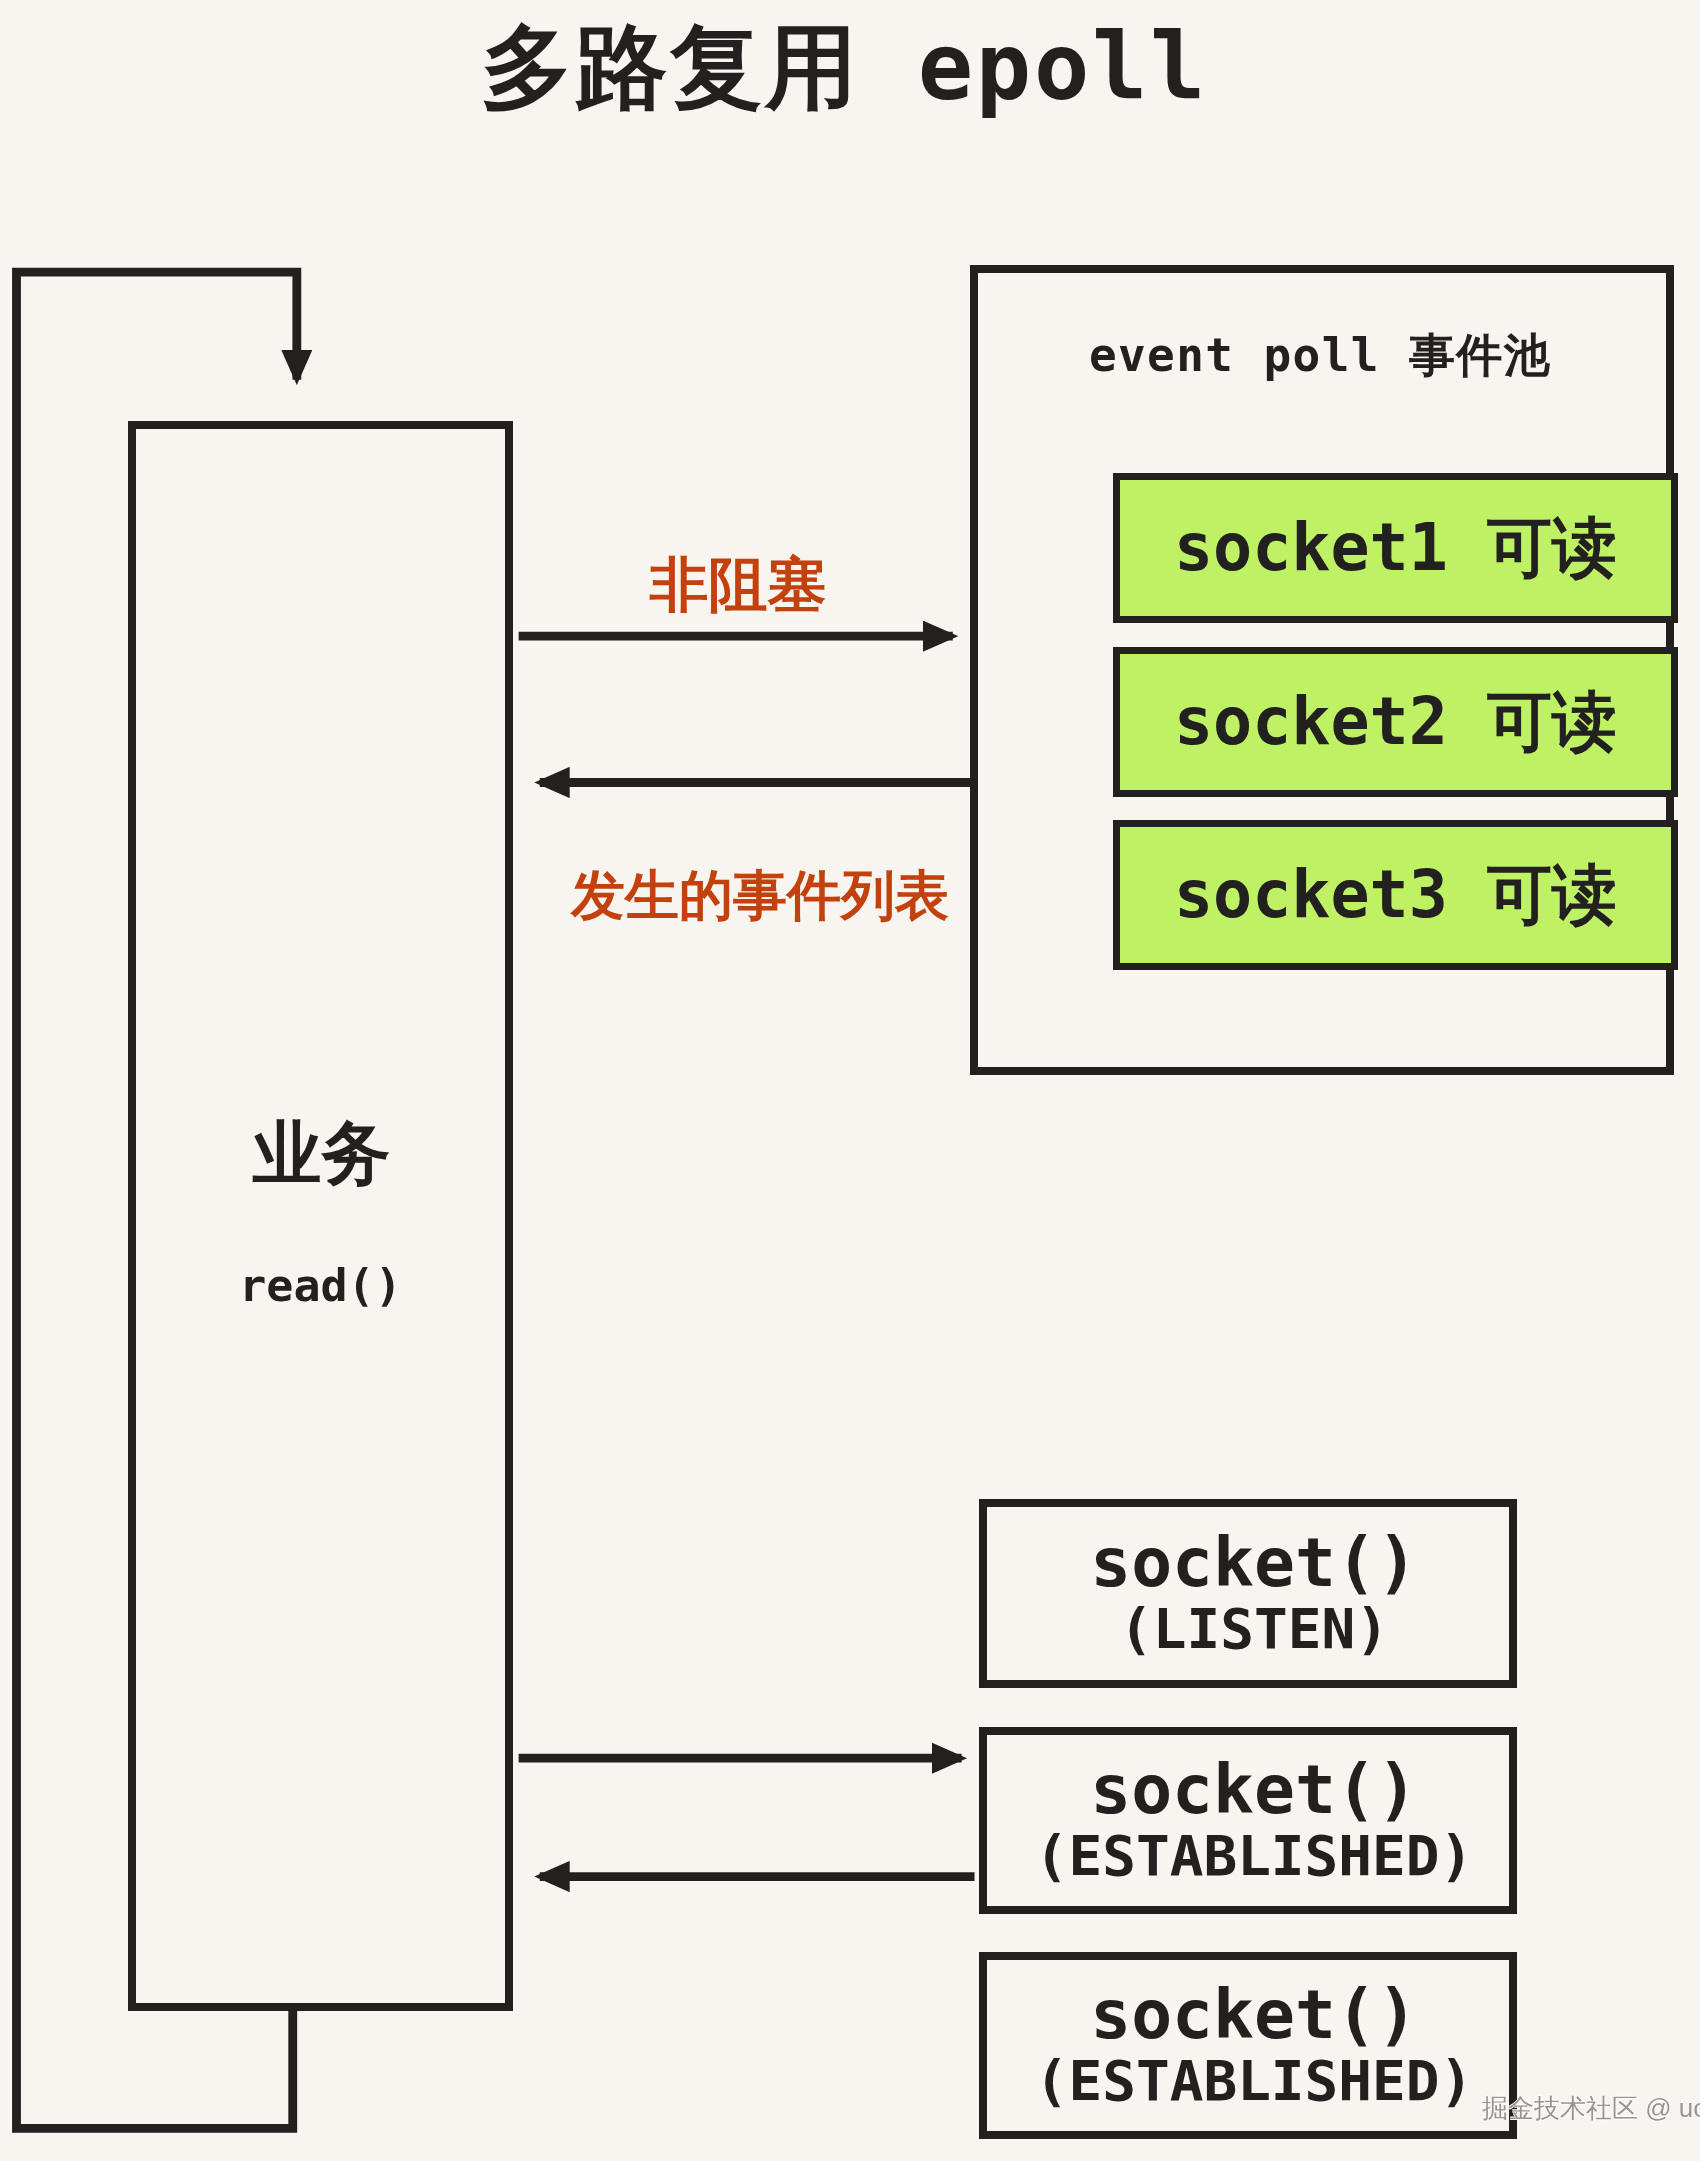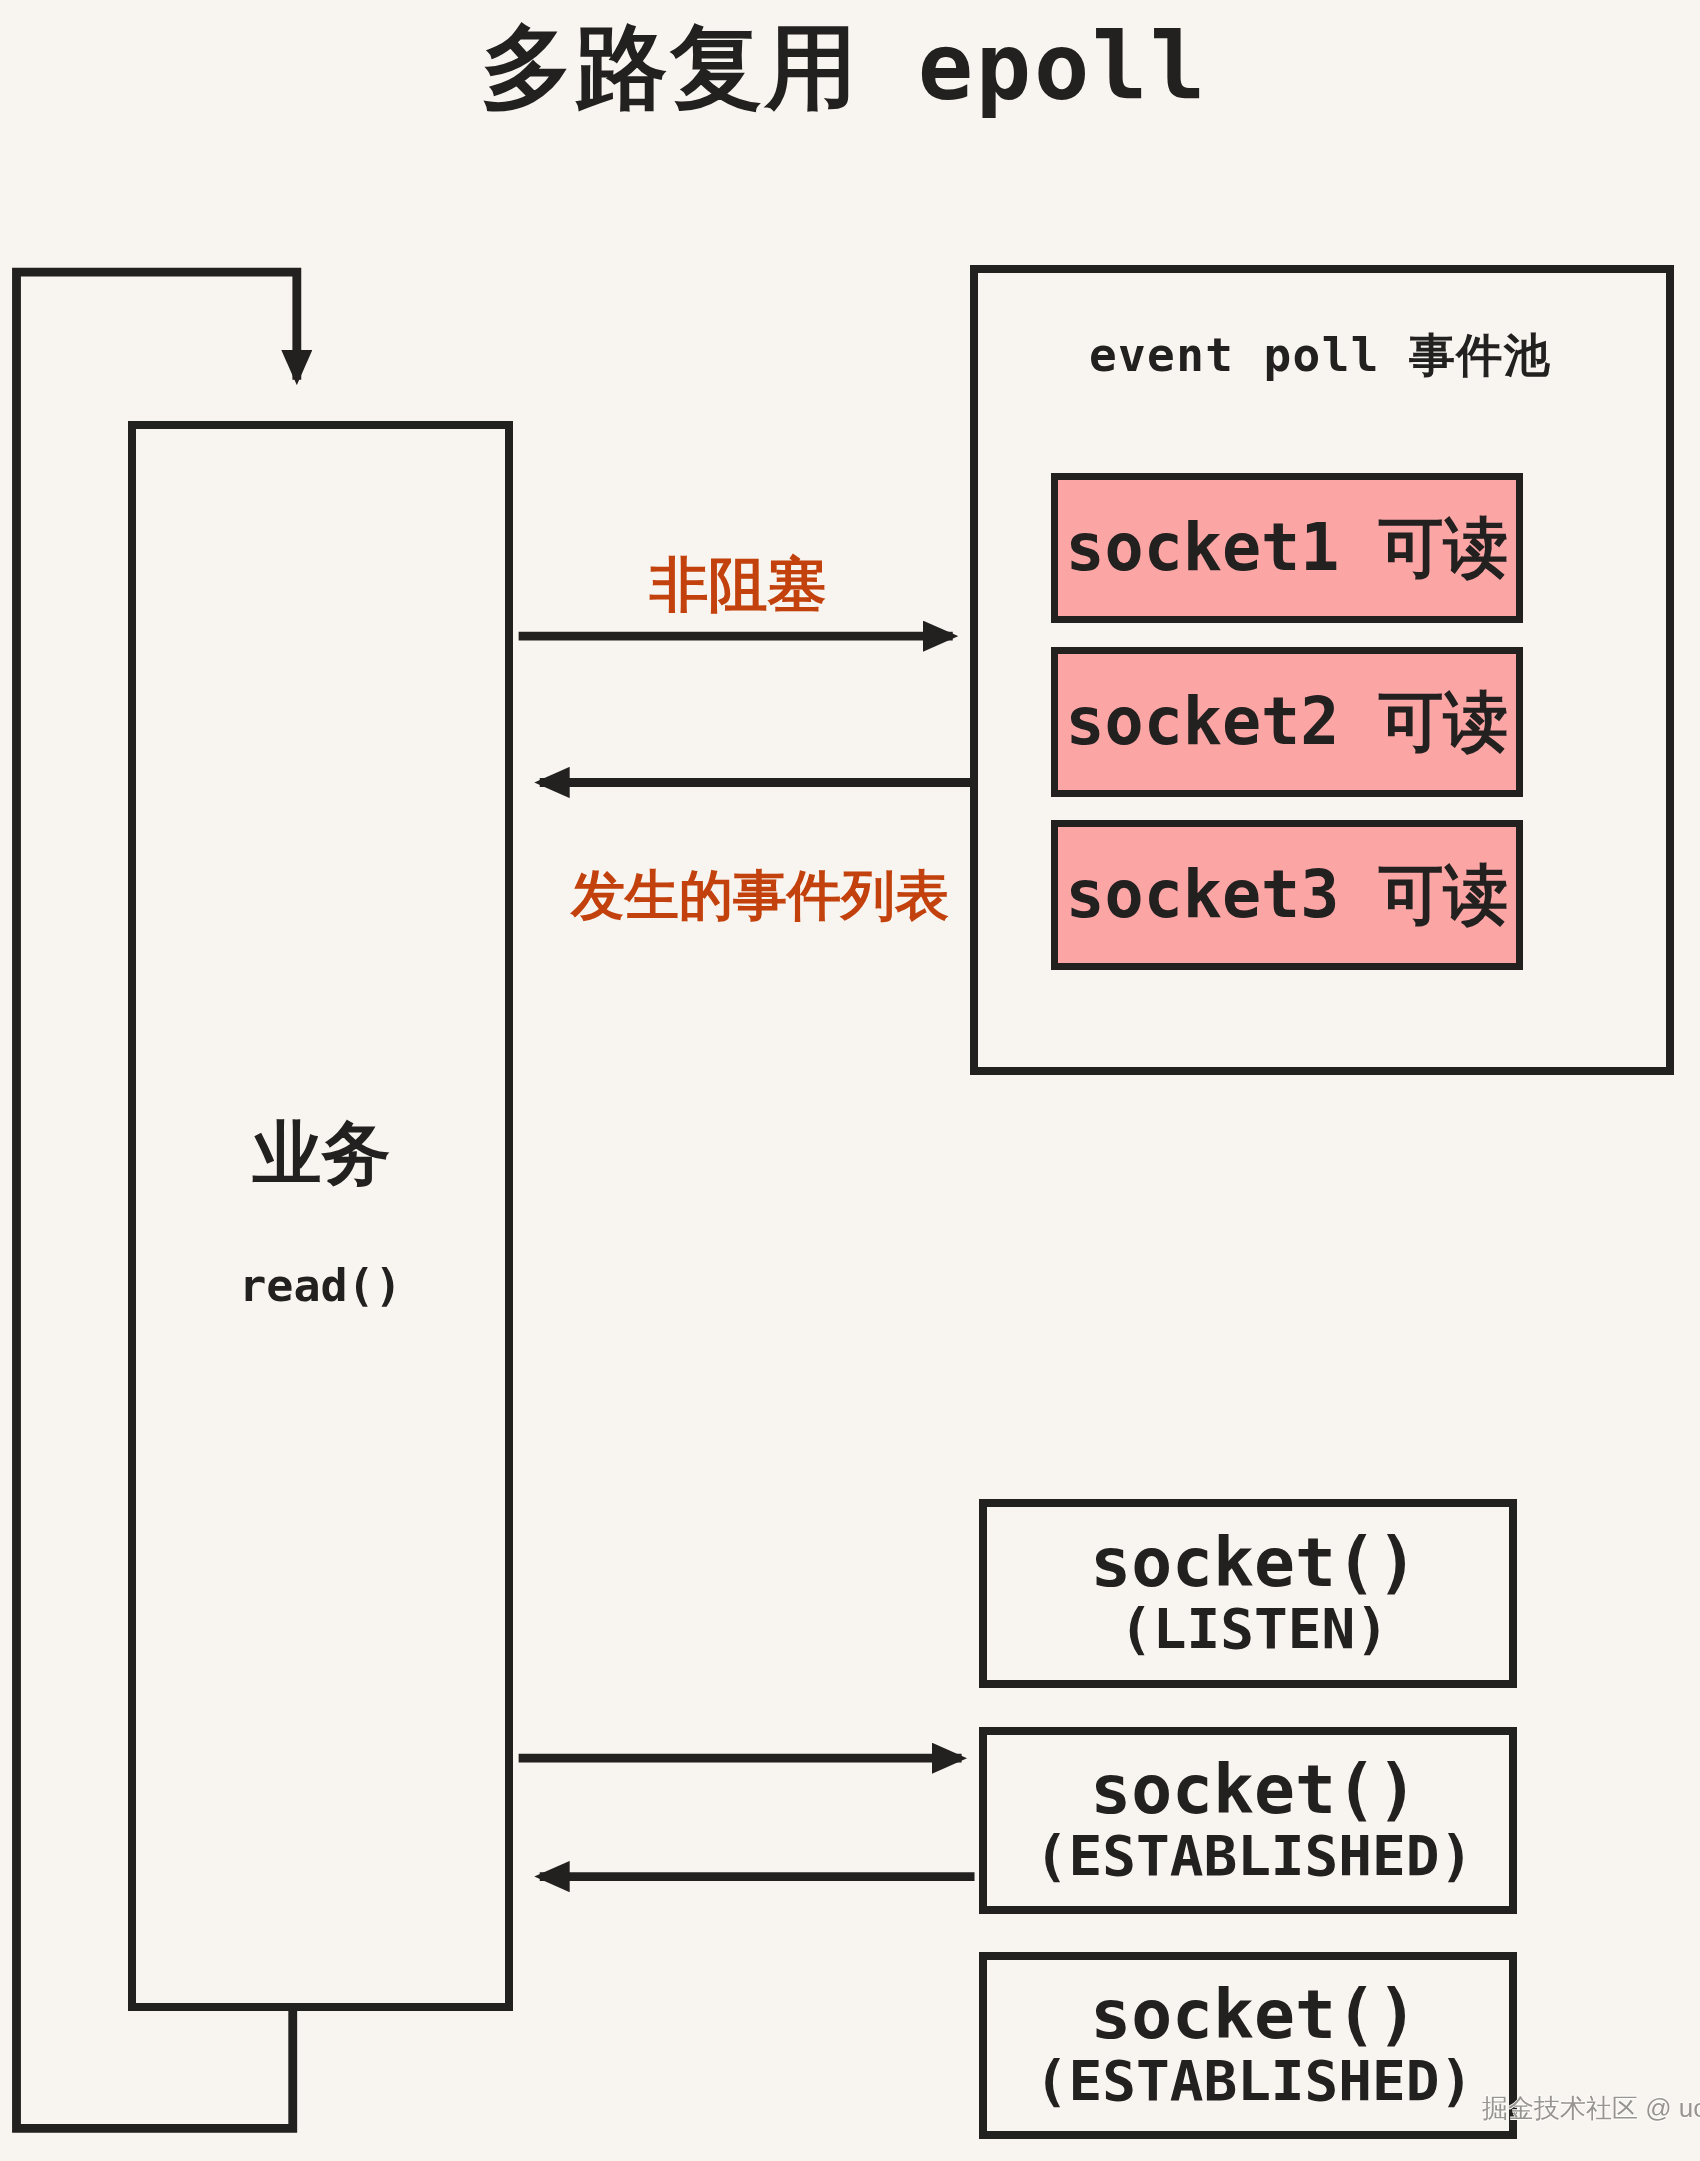--- a/index.html
+++ b/index.html
@@ -64,27 +64,27 @@
   .event-pool-title {
     position: absolute;
     left: 970px; top: 325px; width: 700px;
     text-align: center;
     font-size: 46px; font-weight: 600;
     font-family: "DejaVu Sans Mono", "Liberation Sans", monospace;
     letter-spacing: 1.4px;
   }
   .socket-ready-row {
     position: absolute;
-    left: 1051px; width: 472px; height: 150px;
+    left: 1113px; width: 565px; height: 150px;
     border: 7.5px solid #232020;
     box-sizing: border-box;
     display: flex; align-items: center; justify-content: center;
     font-size: 65px; font-weight: 700;
     font-family: "DejaVu Sans Mono", "Liberation Sans", monospace;
-    background: #fca5a5;
+    background: #bef264;
   }
   .row-1 { top: 473px; }
   .row-2 { top: 647px; }
   .row-3 { top: 820px; }
 
   .flow-label {
     position: absolute;
     text-align: center;
     font-family: "Liberation Sans", sans-serif;
     font-weight: 600;

